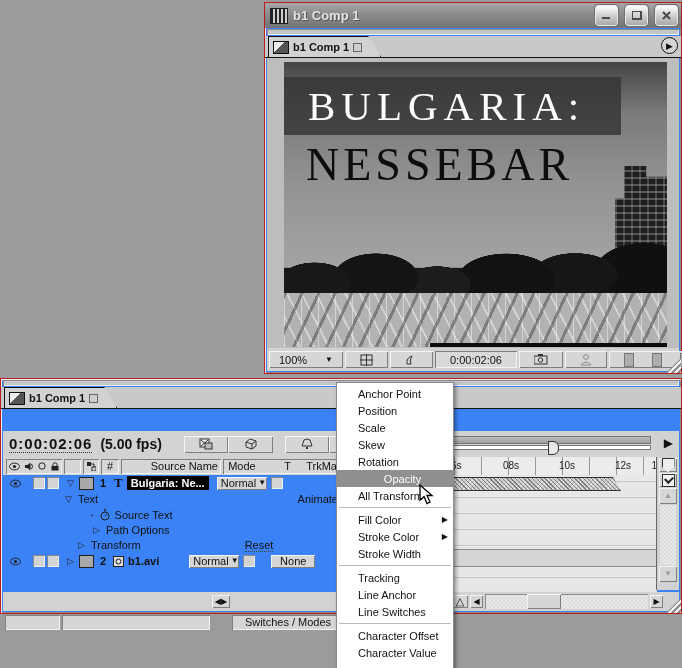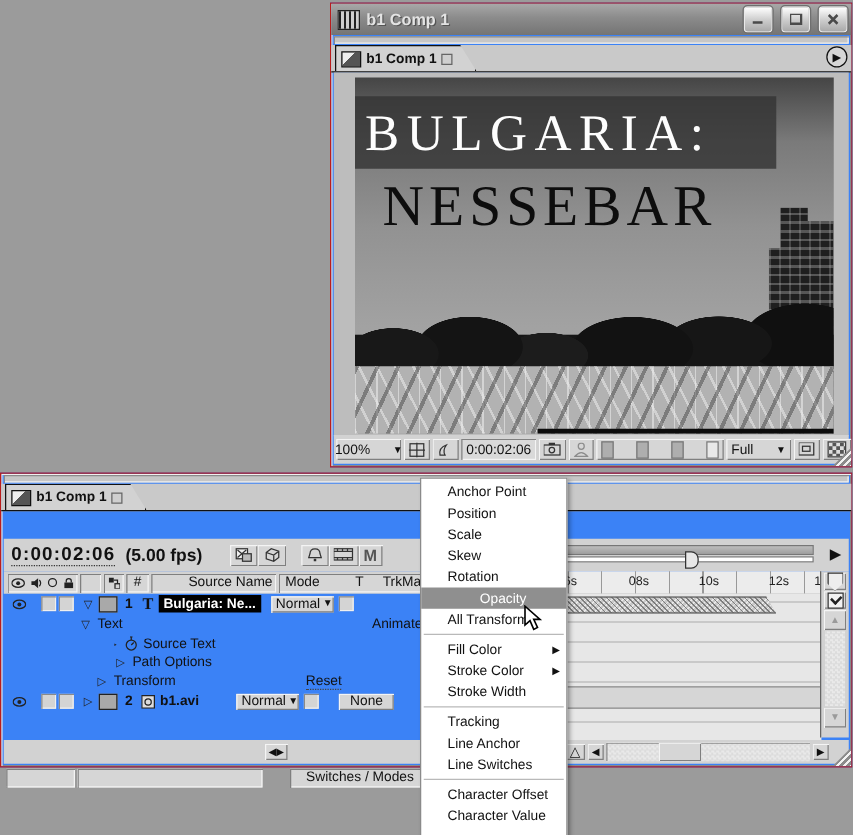--- a/index.html
+++ b/index.html
@@ -32,21 +32,21 @@
        linear-gradient(135deg,#eee 40%,#555 40%);}
   .panelmenu{position:absolute;right:3px;bottom:3px;width:15px;height:15px;border:1px solid #111;
        border-radius:50%;background:#d6d6d6;display:flex;align-items:center;justify-content:center;
        font-size:9px;color:#111;}
   
   .viewer{position:absolute;left:2px;right:2px;background:#bdbdbd;}
   .photo{position:absolute;overflow:hidden;background:linear-gradient(#454545,#7a7a7a 18%,#929292 42%,#a2a2a2 70%,#9d9d9d);}
   .title-band{position:absolute;left:0;top:15px;width:88%;height:58px;background:rgba(52,52,52,.82);
        display:flex;align-items:center;}
   .photo-line1{font-family:"Liberation Serif",serif;font-size:41px;color:#fdfdfd;
-       letter-spacing:6px;padding-left:8px;white-space:nowrap;}
+       letter-spacing:6px;padding-left:24px;white-space:nowrap;}
   .photo-line2{position:absolute;left:22px;top:76px;font-family:"Liberation Serif",serif;
        font-size:46px;color:#0d0d0d;letter-spacing:4px;white-space:nowrap;text-align:center;}
   .building{position:absolute;right:0;top:104px;width:52px;bottom:0;background:#1f1f1f;
        background-image:repeating-linear-gradient(0deg,rgba(190,190,190,.35) 0 2px,transparent 2px 7px),
        repeating-linear-gradient(90deg,rgba(190,190,190,.25) 0 2px,transparent 2px 8px);
        clip-path:polygon(18% 0,60% 0,60% 6%,100% 6%,100% 100%,0 100%,0 18%,18% 18%);}
   .treeline{position:absolute;left:0;right:0;top:168px;height:68px;
        background:
         radial-gradient(60px 34px at 8% 78%,#181818 60%,transparent 61%),
         radial-gradient(70px 40px at 24% 70%,#141414 60%,transparent 61%),
@@ -57,21 +57,21 @@
         linear-gradient(transparent 55%,#161616 56%);}
   .beach{position:absolute;left:0;right:0;bottom:0;height:54px;background:#b2b2b2;
        background-image:
         repeating-linear-gradient(115deg,rgba(70,70,70,.5) 0 3px,transparent 3px 15px),
         repeating-linear-gradient(63deg,rgba(235,235,235,.55) 0 2px,transparent 2px 13px),
         repeating-linear-gradient(90deg,rgba(245,245,245,.5) 0 1px,transparent 1px 17px);}
   .photo-bottombar{position:absolute;right:0;bottom:0;width:62%;height:4px;background:#0c0c0c;}
   
   .statusbar{position:absolute;left:2px;right:2px;bottom:2px;height:23px;background:#d2d2d2;
        display:flex;align-items:center;gap:2px;padding:0 2px;}
-  .sbtn{height:17px;display:flex;align-items:center;justify-content:center;gap:18px;padding:0 4px;
+  .sbtn{height:17px;display:flex;align-items:center;justify-content:center;gap:18px;padding:0 15px;
        background:#d6d6d6;box-shadow:inset 1px 1px 0 #f4f4f4, inset -1px -1px 0 #7f7f7f;
        white-space:nowrap;}
   .sunken{background:#d9d9d9;box-shadow:inset 1px 1px 0 #808080, inset -1px -1px 0 #f4f4f4;}
   .tiny{font-size:8px;line-height:1;}
   .grip{position:absolute;right:0;bottom:0;width:15px;height:15px;
        background:repeating-linear-gradient(135deg,#f2f2f2 0 2px,#8b8b8b 2px 4px);
        clip-path:polygon(100% 0,100% 100%,0 100%);}
   .dim{color:#9a9a9a;}
   .swatch{width:8px;height:12px;background:#aeaeae;border:1px solid #777;}
   .swatch.w{background:#e9e9e9;}

